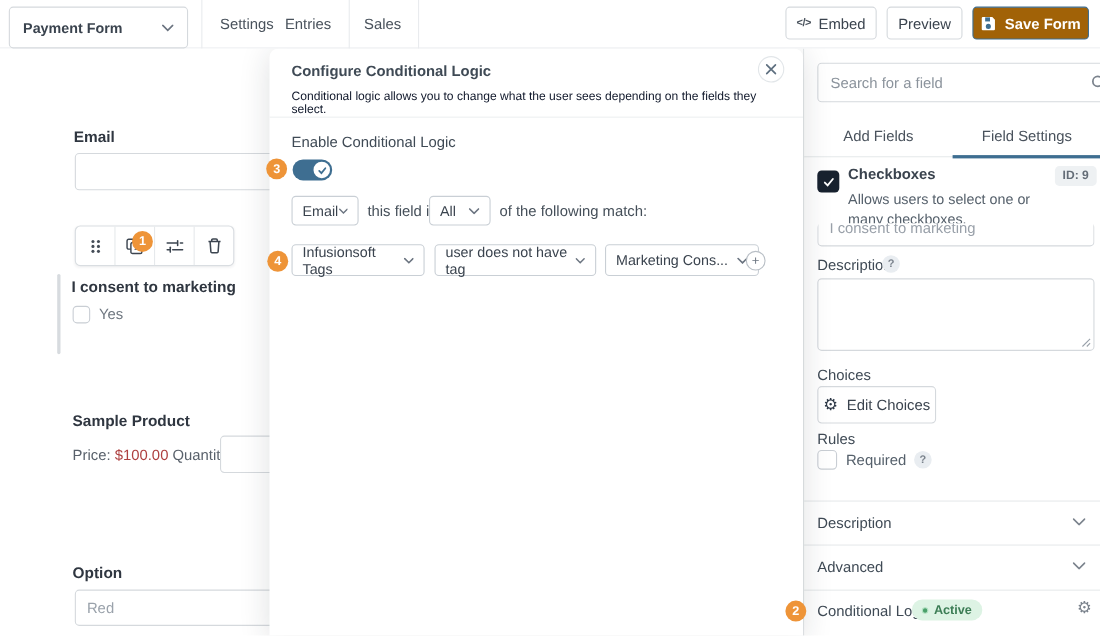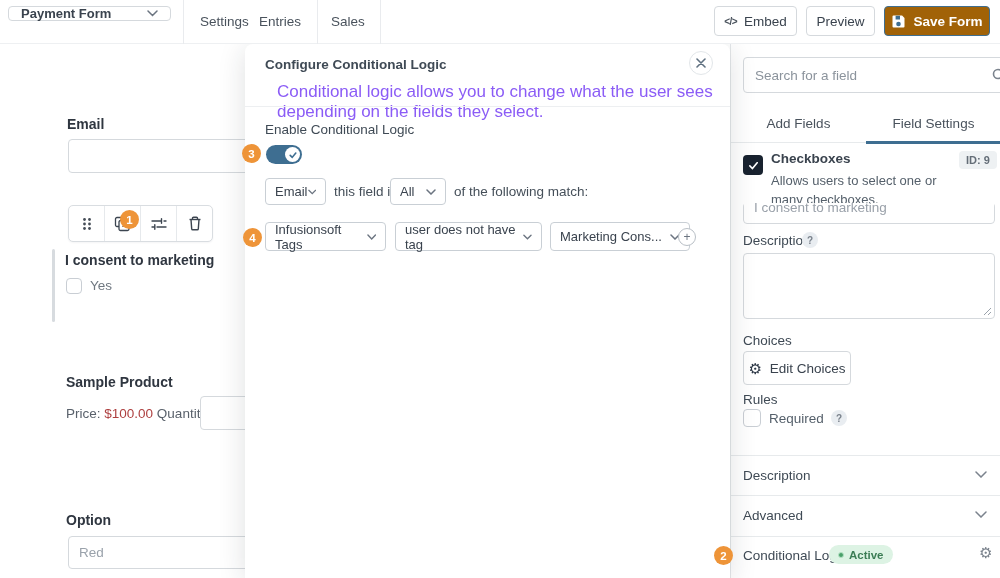--- a/index.html
+++ b/index.html
@@ -3,21 +3,21 @@
 <meta charset="utf-8">
 <style>
   * { margin:0; padding:0; box-sizing:border-box; }
   body { font-family:"Liberation Sans", sans-serif; background:#fff; }
   #page { position:relative; width:1000px; height:578px; background:#fff; overflow:hidden; }
   .abs { position:absolute; }
 
   
   #topbar { left:0; top:0; width:1000px; height:44px; background:#fff; border-bottom:1px solid #eef0f2; z-index:20; }
   .tb-sep { position:absolute; top:0; width:1px; height:44px; background:#e9ebee; }
-  #form-select { left:8px; top:6px; width:163px; height:15px; border:1px solid #d5d9dd; border-radius:4px;
+  #form-select { left:8px; top:6px; width:163px; height:38px; border:1px solid #d5d9dd; border-radius:4px;
     display:flex; align-items:center; justify-content:space-between; padding:0 12px; cursor:pointer; background:#fff; }
   #form-select span { font-size:13px; font-weight:600; color:#3a434e; }
   .top-tab { position:absolute; top:0; height:44px; line-height:44px; font-size:13.5px; color:#49525c; cursor:pointer; }
   .tb-btn { position:absolute; top:6px; height:30px; border:1px solid #d5d9dd; border-radius:4px; background:#fff;
     display:flex; align-items:center; justify-content:center; gap:7px; font-size:13.5px; color:#3a434e; cursor:pointer; }
   #embed-btn { left:714px; width:83px; }
   #embed-btn .code { font-size:10px; font-weight:700; color:#49525c; letter-spacing:-0.5px; }
   #preview-btn { left:806px; width:69px; }
   #save-btn { left:884px; width:106px; background:#a16207; border-color:#3E6E91; color:#fff; font-weight:600; }
 
@@ -42,21 +42,21 @@
   #qty-input { left:200px; top:396px; width:62px; height:34px; }
   #option-label { left:66px; top:512px; }
   #option-input { left:68px; top:536px; width:260px; height:33px; }
 
   
   #modal { left:245px; top:44px; width:485px; height:534px; background:#fff; z-index:10;
     border-radius:8px 8px 0 0; box-shadow:0 4px 28px rgba(25,35,45,.14); }
   #modal-title { left:20px; top:13px; font-size:13.5px; font-weight:700; color:#3f4a55; }
   #modal-close { left:444px; top:7px; width:24px; height:24px; border:1px solid #e2e6e9; border-radius:50%;
     display:flex; align-items:center; justify-content:center; cursor:pointer; background:#fff; }
-  #modal-desc { left:20px; top:38px; width:445px; font-size:17px; color:#8b5cf6;margin-left:12px; }
+  #modal-desc { left:20px; top:38px; width:445px; font-size:11px; color:#0f172a; }
   #modal-divider { left:0; top:62px; width:485px; height:1px; background:#edeff1; }
   #enable-label { left:20px; top:78px; font-size:13.5px; color:#3f4a55; }
   #toggle { left:21px; top:101px; width:36px; height:19px; background:#3E6E91; border-radius:10px; cursor:pointer; }
   #toggle .knob { position:absolute; right:2px; top:2px; width:15px; height:15px; background:#fff; border-radius:50%;
     display:flex; align-items:center; justify-content:center; }
   .select-box { position:absolute; border:1px solid #c9cfd5; border-radius:4px; background:#fff;
     display:flex; align-items:center; justify-content:space-between; padding:0 9px; font-size:13px; color:#3a434e; cursor:pointer; }
   #show-select { left:20px; top:134px; width:61px; height:27px; }
   #if-text { left:89px; top:140px; font-size:13.5px; color:#454f59; }
   #all-select { left:145px; top:134px; width:56px; height:27px; }

